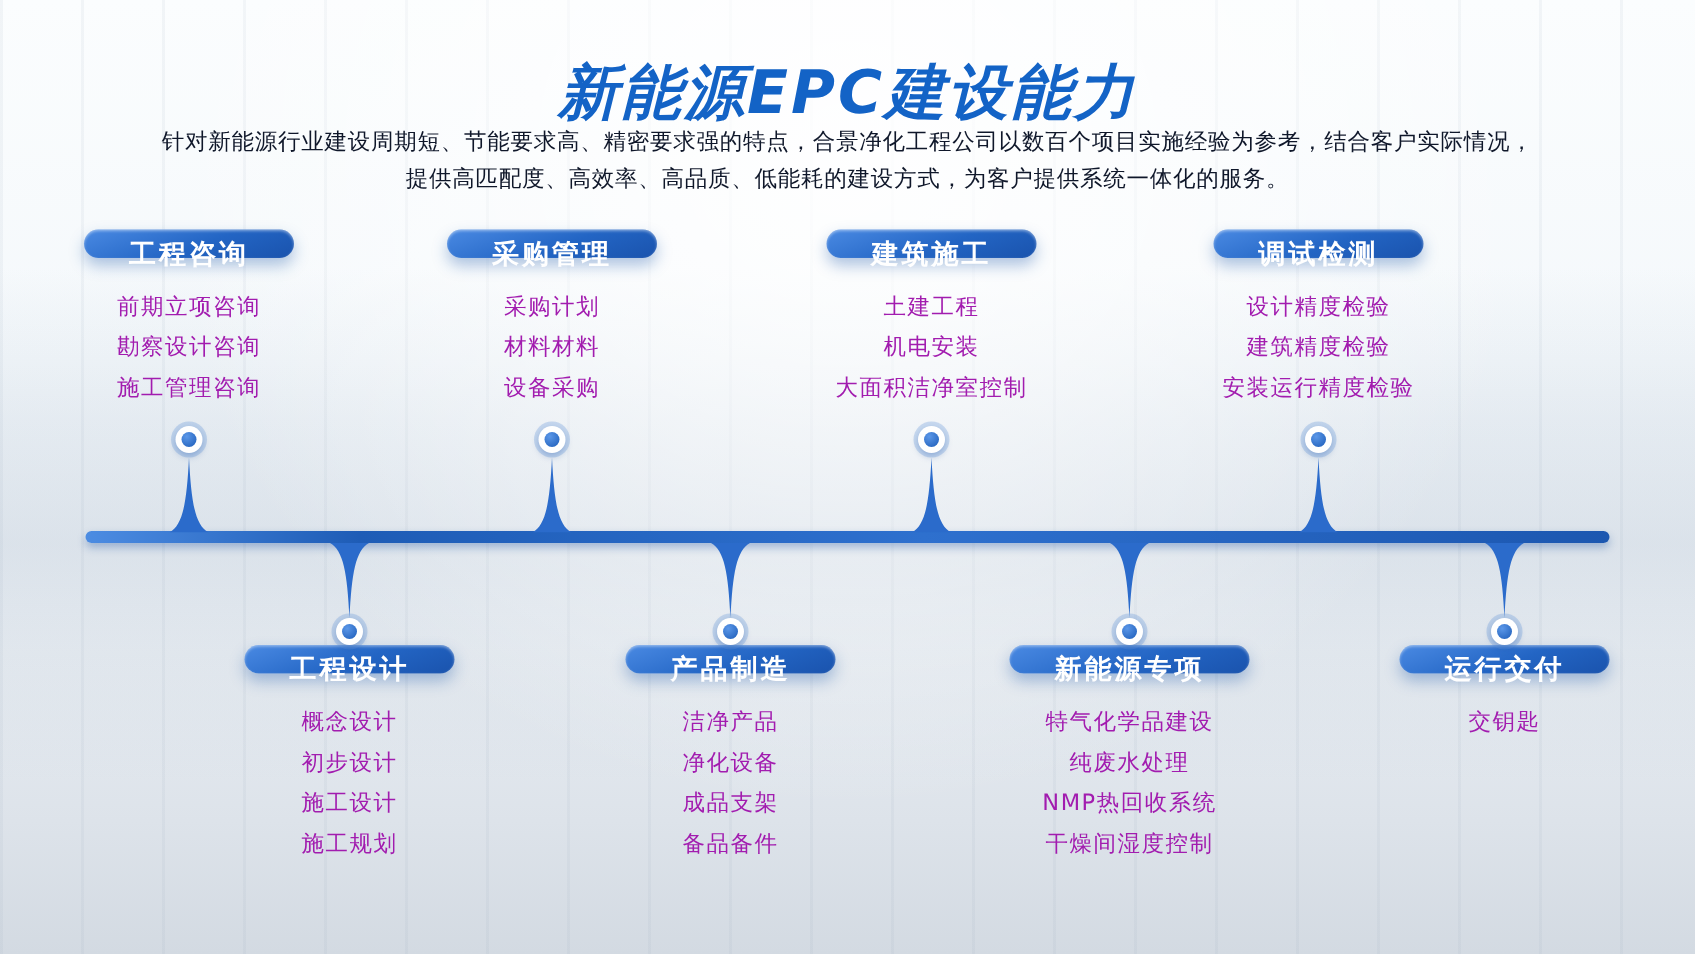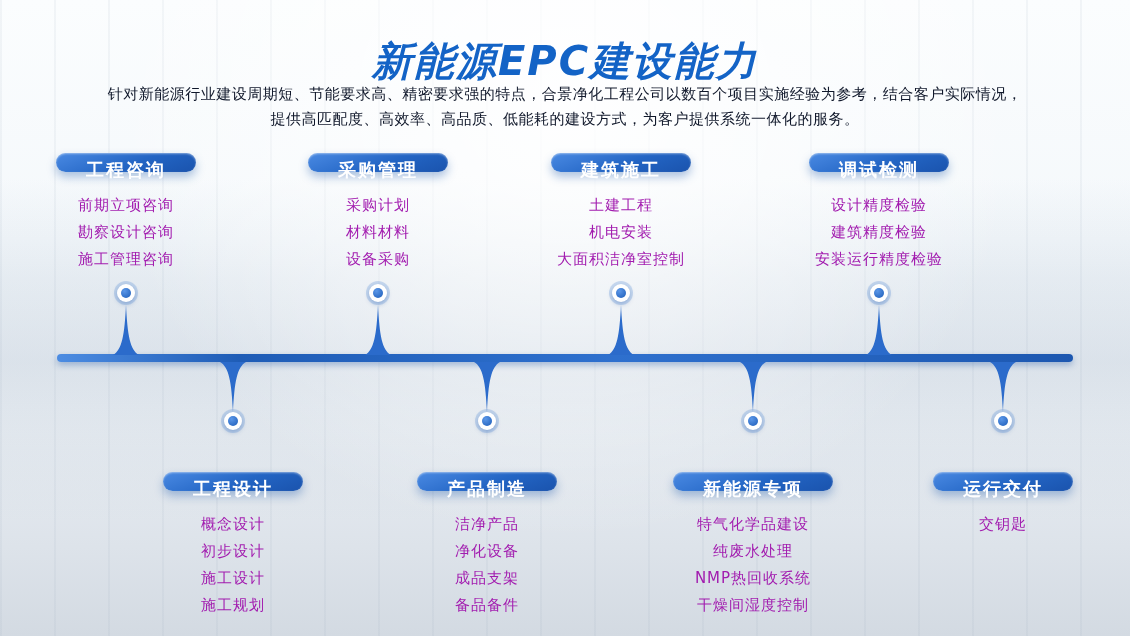--- a/index.html
+++ b/index.html
@@ -24,21 +24,21 @@
 
   .desc { position:absolute; top:82px; left:70px; right:70px; text-align:center;
     font-size:15px; line-height:25px; color:#0f172a; letter-spacing:0.5px; z-index:2; }
 
   .bar { position:absolute; left:57px; top:354px; width:1016px; height:8px; border-radius:4px;
     background:linear-gradient(90deg,#4c8ce2,#1e5cb6 18%,#2e70ce 55%,#1c57b0);
     box-shadow:0 3px 6px rgba(25,80,160,0.35); z-index:1; }
 
   .col { position:absolute; width:240px; transform:translateX(-50%); text-align:center; z-index:2; }
   .col.top { top:153px; }
-  .col.bottom { top:362px; padding-top:110px; }
+  .col.bottom { top:362px; padding-top:68px; }
 
   .pill { display:inline-block; padding:0 30px; height:19px; line-height:33px; border-radius:17px;
     background:linear-gradient(160deg,#4a8ae3 0%,#2365c4 55%,#1a53ad 100%);
     color:#fff; font-size:18px; font-weight:700; letter-spacing:2px;
     box-shadow:0 5px 10px rgba(27,86,170,0.35), inset 0 1px 2px rgba(255,255,255,0.45); }
 
   .items { list-style:none; margin-top:12px; }
   .items li { font-size:15px; line-height:27px; color:#a21caf; letter-spacing:1px; }
 
   .dot { position:absolute; left:50%; transform:translateX(-50%); width:18px; height:18px; border-radius:50%;
@@ -74,21 +74,21 @@
       <li>前期立项咨询</li>
       <li>勘察设计咨询</li>
       <li>施工管理咨询</li>
     </ul>
     <div class="dot"></div>
     <svg class="spike" viewBox="0 0 26 50">
         <path d="M0,50 C9,45 11.5,30 13,0 C14.5,30 17,45 26,50 Z" fill="#2b6bcb"></path>
       </svg>
   </div>
 
-  <div class="col top" style="left:378px">
+  <div class="col top" style="left:368px">
     <div class="pill">采购管理</div>
     <ul class="items">
       <li>采购计划</li>
       <li>材料材料</li>
       <li>设备采购</li>
     </ul>
     <div class="dot"></div>
     <svg class="spike" viewBox="0 0 26 50">
         <path d="M0,50 C9,45 11.5,30 13,0 C14.5,30 17,45 26,50 Z" fill="#2b6bcb"></path>
       </svg>

